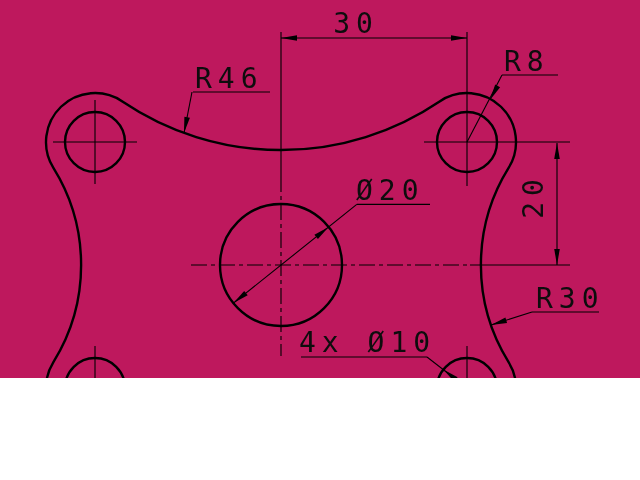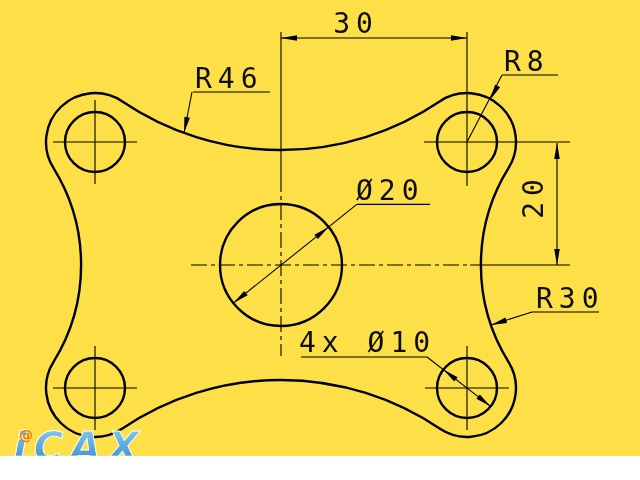--- a/index.html
+++ b/index.html
@@ -1,16 +1,16 @@
 <!DOCTYPE html>
 <html><head>
 <meta charset="utf-8">
 <style>
   html,body{margin:0;padding:0;background:#ffffff;}
-  #stage{position:relative;width:640px;height:456px;background:#fde047;overflow:hidden;
+  #stage{position:relative;width:640px;height:378px;background:#be185d;overflow:hidden;
          font-family:"DejaVu Sans Mono", monospace;}
   svg{display:block;}
   .thick{stroke:#000000;stroke-width:2.4;fill:none;stroke-linecap:round;}
   .thin{stroke:#000000;stroke-width:1.1;fill:none;stroke-linecap:butt;}
   .cl{stroke-dasharray:16 4 4 4;}
   .arrow{fill:#000000;stroke:none;}
   .dimtxt{font-family:"DejaVu Sans Mono", monospace;font-size:28px;letter-spacing:6px;
           fill:#0d0d0d;font-weight:400;}
   .brandtxt{font-family:"DejaVu Sans", sans-serif;font-size:40px;font-weight:bold;
             font-style:italic;letter-spacing:7px;stroke:#ffffff;stroke-width:0.9;}

